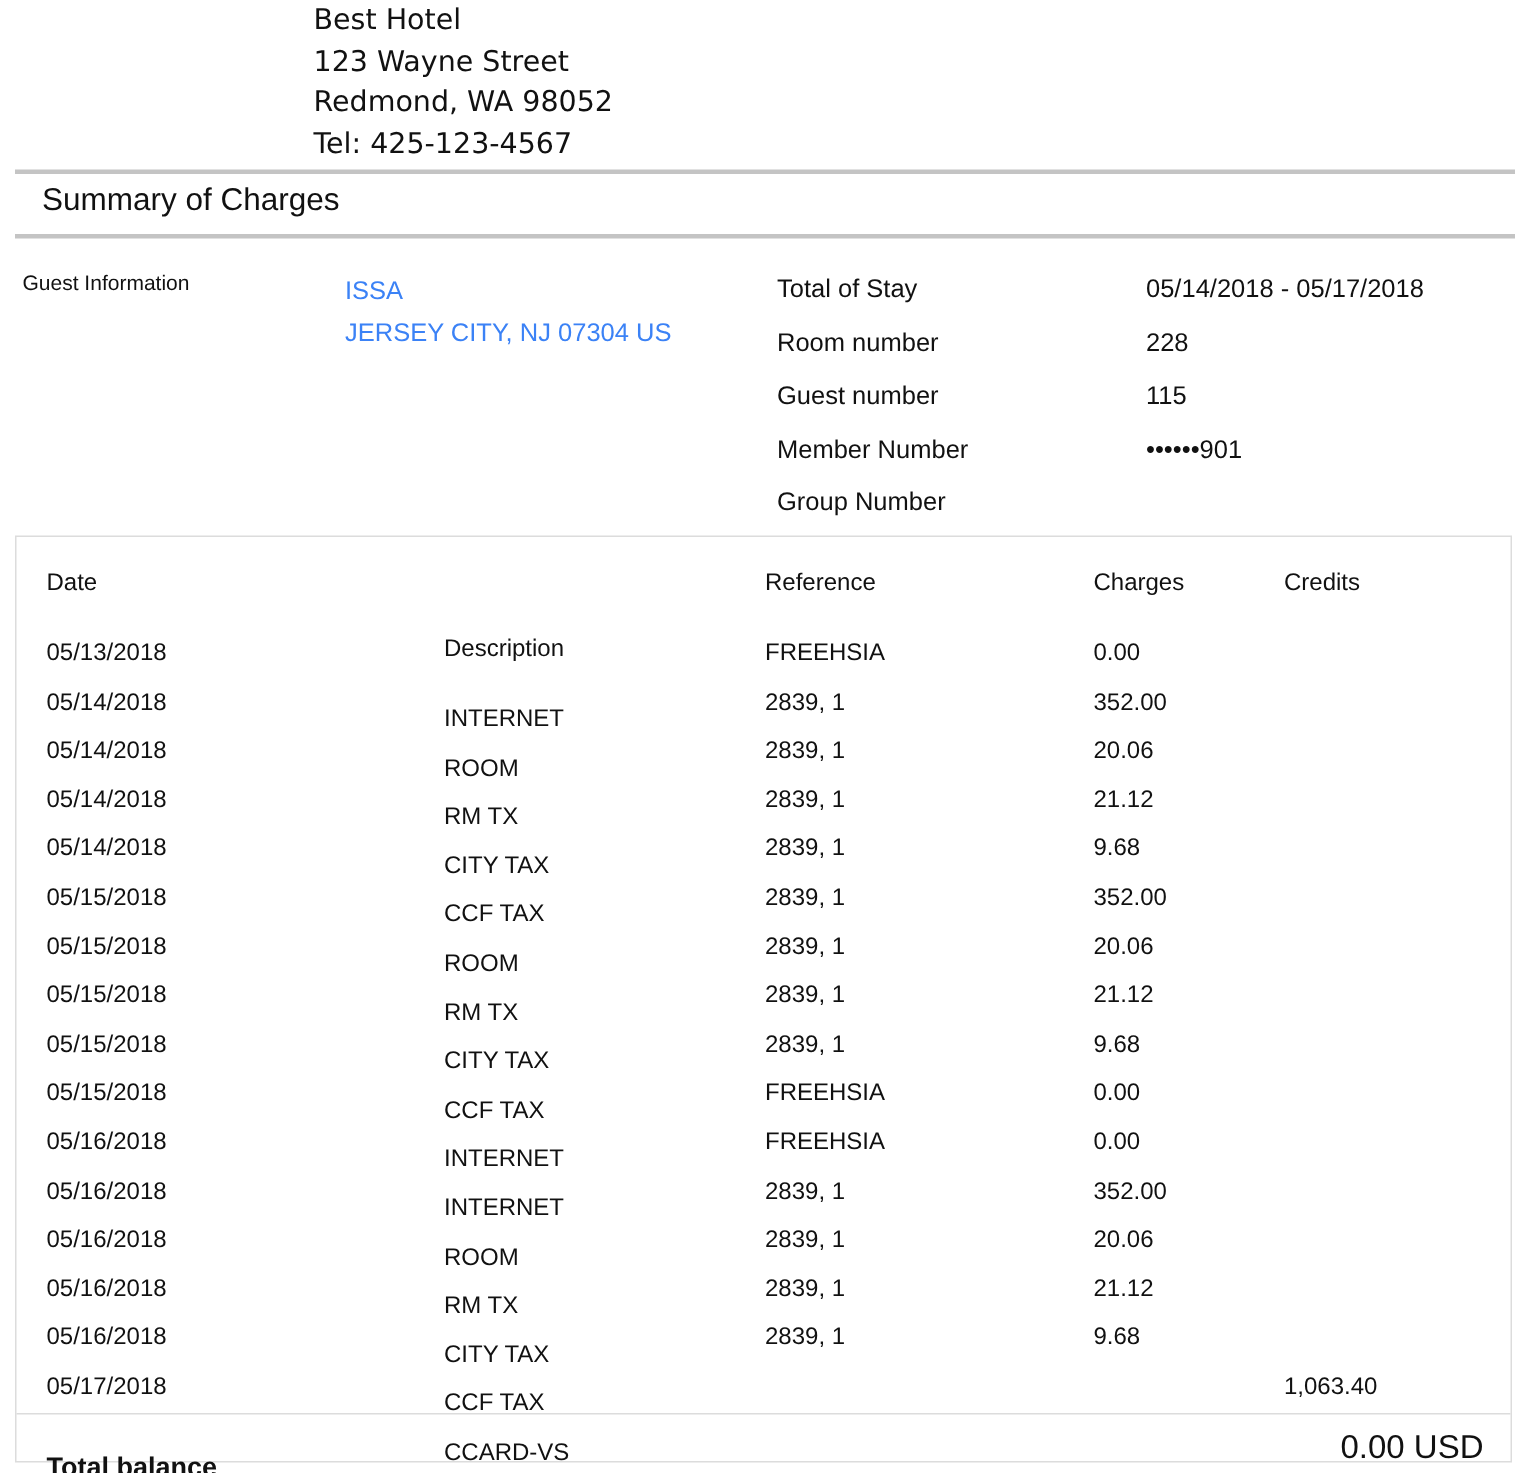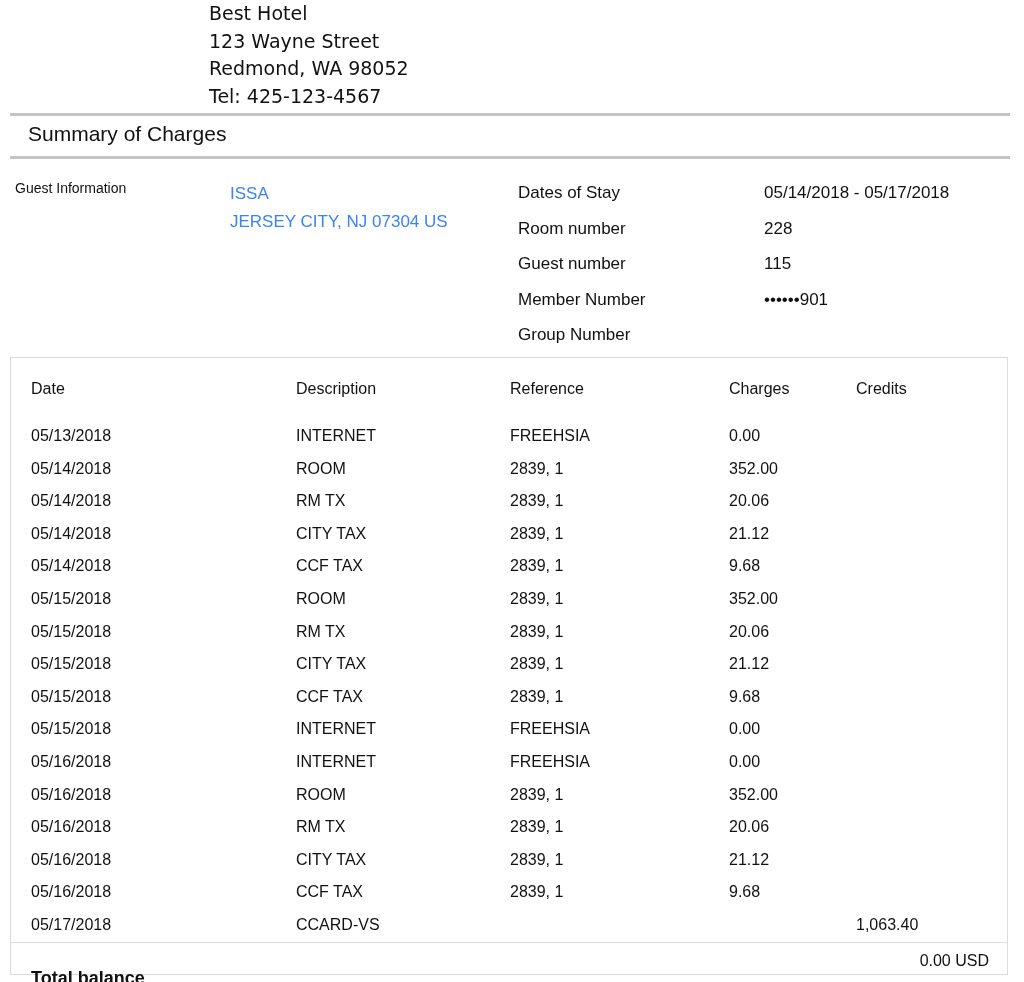--- a/index.html
+++ b/index.html
@@ -33,30 +33,30 @@
   .stay .v { position: absolute; left: 246px; top: 3px; white-space: nowrap; }
   .ledger {
     position: absolute; left: 10px; top: 357px; width: 998px; height: 618px;
     border: 1px solid #dcdcdc; box-sizing: border-box;
   }
   .ledger .hdr, .ledger .line {
     position: absolute; left: 0; width: 100%; font-size: 16px; color: #111; white-space: nowrap;
   }
   .ledger .c { position: absolute; top: 0; }
   .c-date { left: 20px; }
-  .c-desc { left: 285px; }
+  .c-desc { left: 285px; margin-top: 44px; }
   .c-ref  { left: 499px; }
   .c-chg  { left: 718px; }
   .c-cred { left: 845px; }
   .hdr { top: 22px; }
   .total-sep {
     position: absolute; left: 0; width: 100%; top: 584px; height: 1px; background: #dcdcdc;
   }
   .total-label { position: absolute; left: 20px; top: 594px; font-size: 18px; font-weight: bold; color: #111; margin-top: 16px; }
-  .total-value { position: absolute; right: 18px; top: 594px; font-size: 16px; color: #111; }
+  .total-value { position: absolute; right: 18px; top: 594px; font-size: 22px; color: #111; }
 </style>
 </head>
 <body>
 
 <div class="hotel">
   <div>Best Hotel</div>
   <div>123 Wayne Street</div>
   <div>Redmond, WA 98052</div>
   <div>Tel: 425-123-4567</div>
 </div>
@@ -66,21 +66,21 @@
 <div class="rule" style="top:156px;"></div>
 
 <div class="guest-label">Guest Information</div>
 <div class="guest-lines">
   <div>ISSA</div>
   <div>JERSEY CITY, NJ 07304 US</div>
 </div>
 
 <div class="stay">
   <div class="row">
-    <span class="k">Dates of Stay</span>
+    <span class="k">Total of Stay</span>
     <span class="v">05/14/2018 - 05/17/2018</span>
   </div>
   <div class="row">
     <span class="k">Room number</span>
     <span class="v">228</span>
   </div>
   <div class="row">
     <span class="k">Guest number</span>
     <span class="v">115</span>
   </div>

